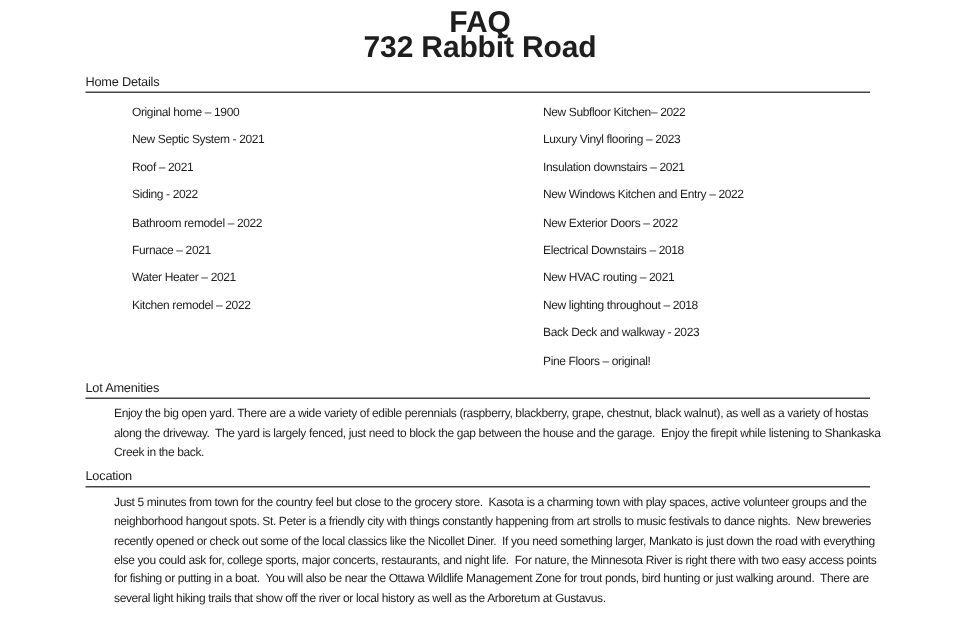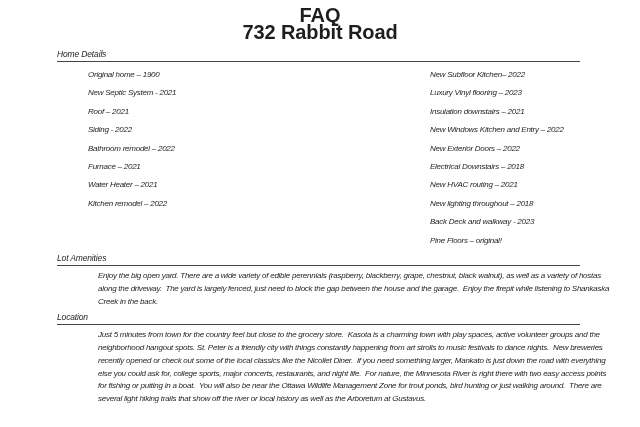--- a/index.html
+++ b/index.html
@@ -13,41 +13,41 @@
     color: #1e1e1e;
     overflow: hidden;
   }
   .titles { padding-top: 7px; text-align: center; }
   .title-line {
     font-size: 20px;
     font-weight: 700;
     line-height: 17px;
     letter-spacing: -0.1px;
   }
-  .content { padding-left: 57px; padding-right: 60px; font-style: italic; }
+  .content { padding-left: 57px; padding-right: 60px; }
   .heading {
     margin-top: 4px;
     font-size: 8.5px;
     letter-spacing: -0.15px;
     line-height: 9px;
     padding-bottom: 2px;
     border-bottom: 1px solid #454545;
   }
   .heading.first { margin-top: 9px; }
-  .columns { display: flex; padding-left: 31px; padding-top: 4px; gap: 36px; }
+  .columns { display: flex; padding-left: 31px; padding-top: 4px; }
   .col-left { width: 274px; }
-  .col-right { flex: 1; margin-left: 32px; }
+  .col-right { flex: 1; }
   .item {
     font-size: 8px;
     letter-spacing: -0.25px;
     line-height: 18.4px;
     white-space: nowrap;
   }
   .para {
-    margin-left: 41px;
+    margin-left: 19px;
     width: 514px;
     padding-top: 4px;
     font-size: 8px;
     letter-spacing: -0.25px;
     line-height: 12.9px;
     white-space: pre-wrap;
   }
 </style>
 </head>
 <body>

